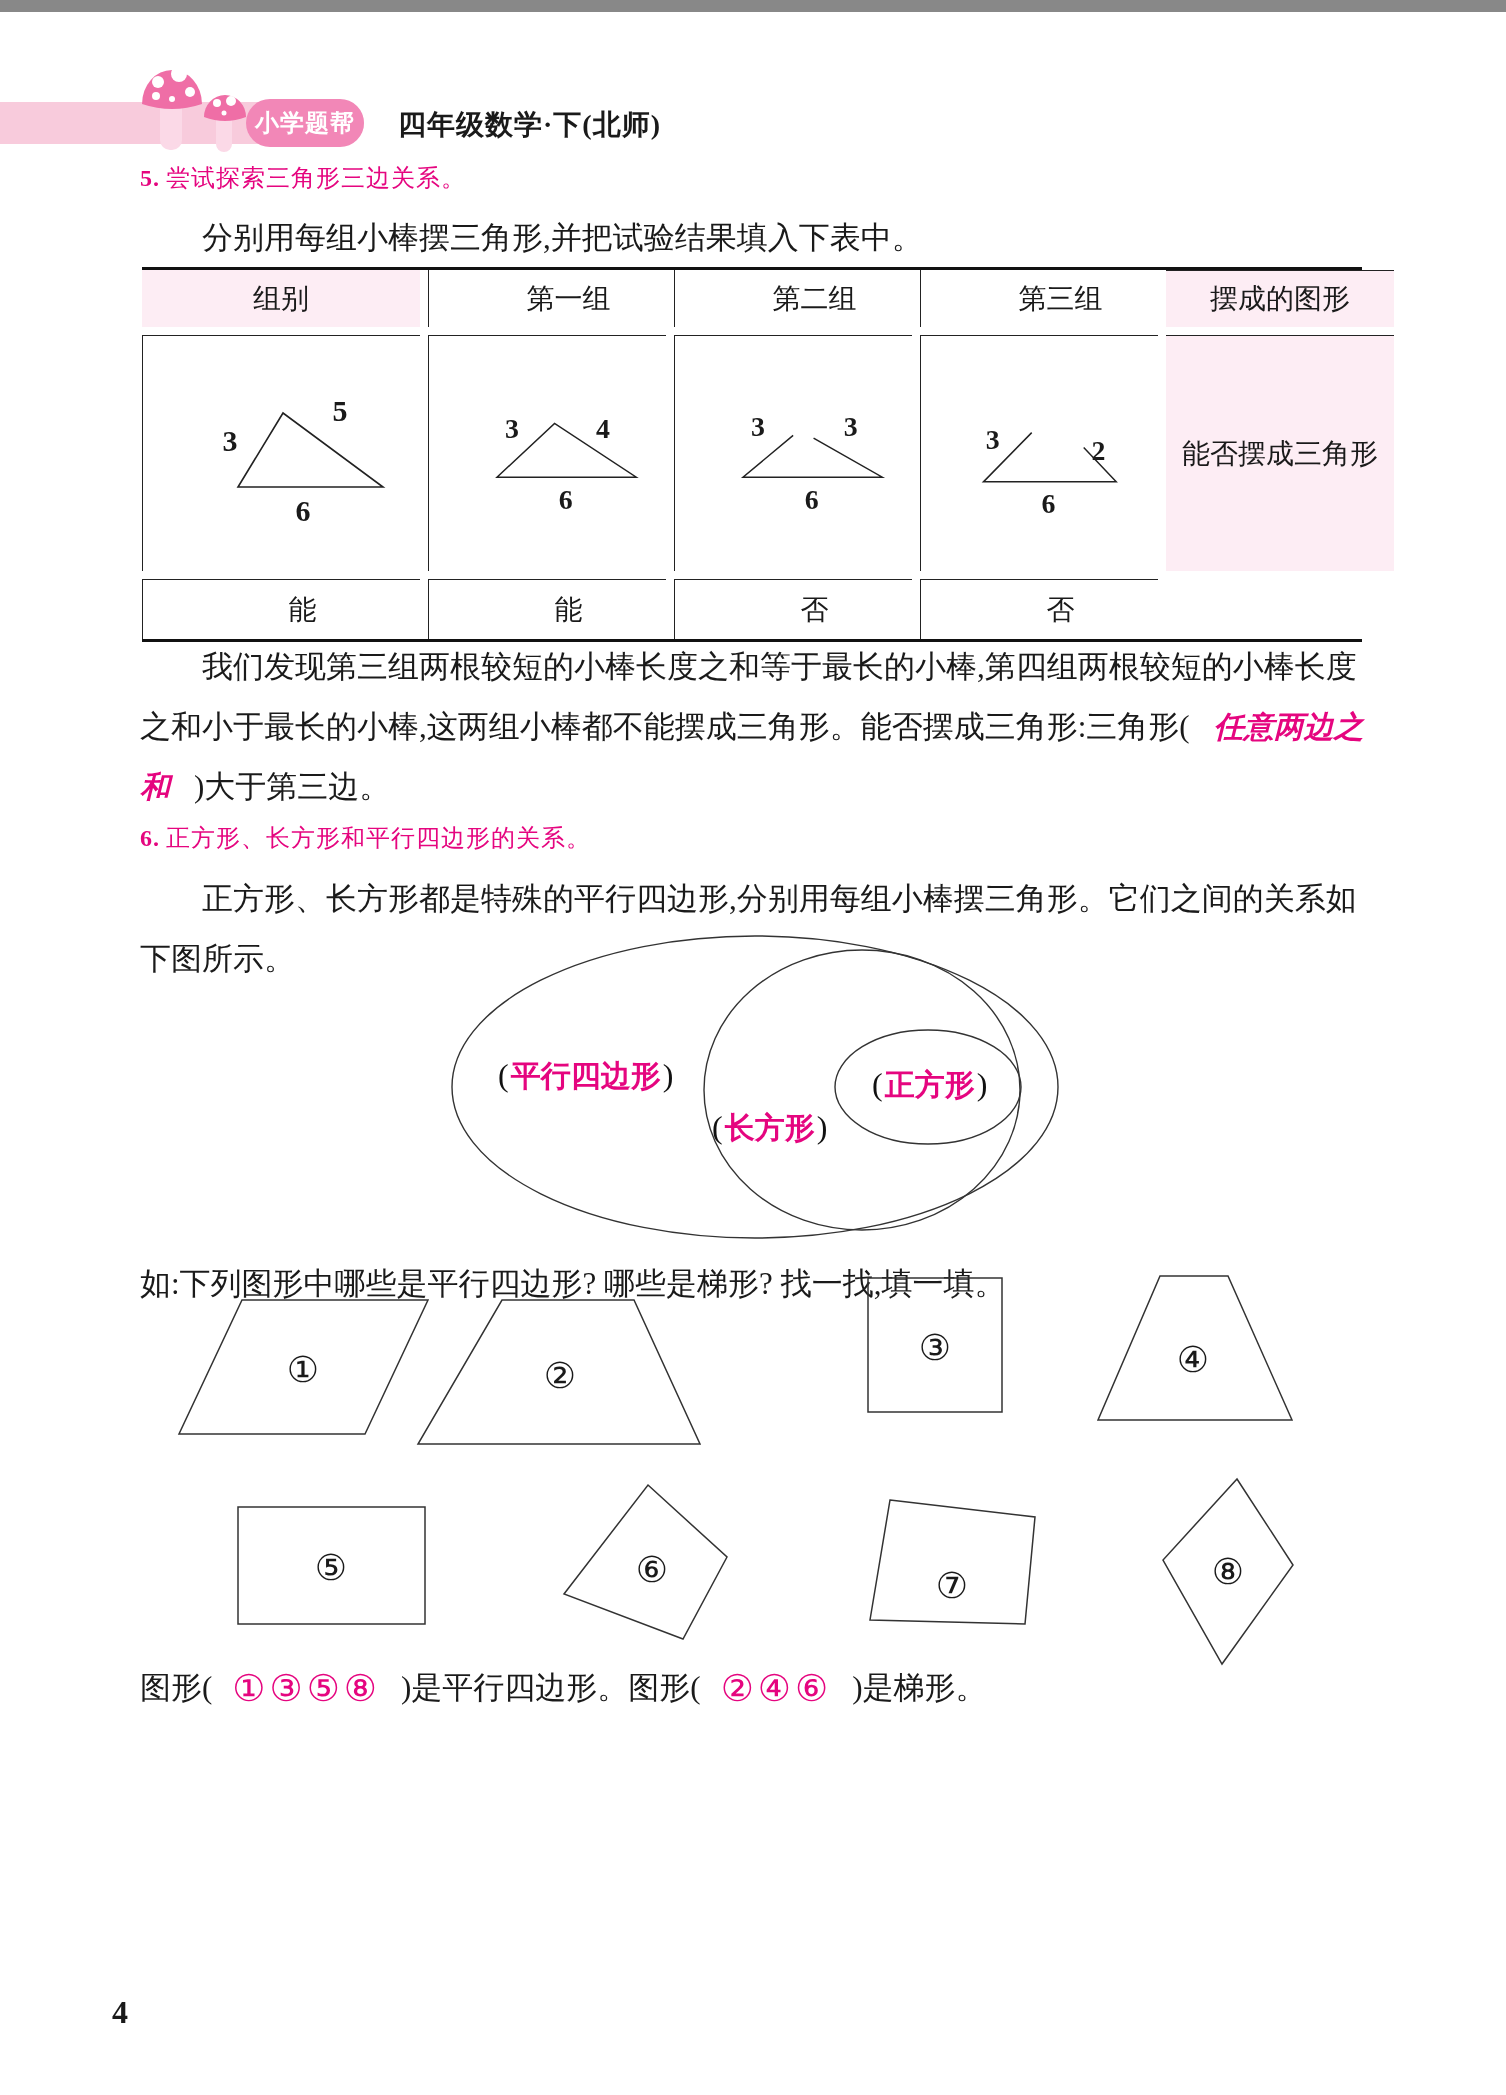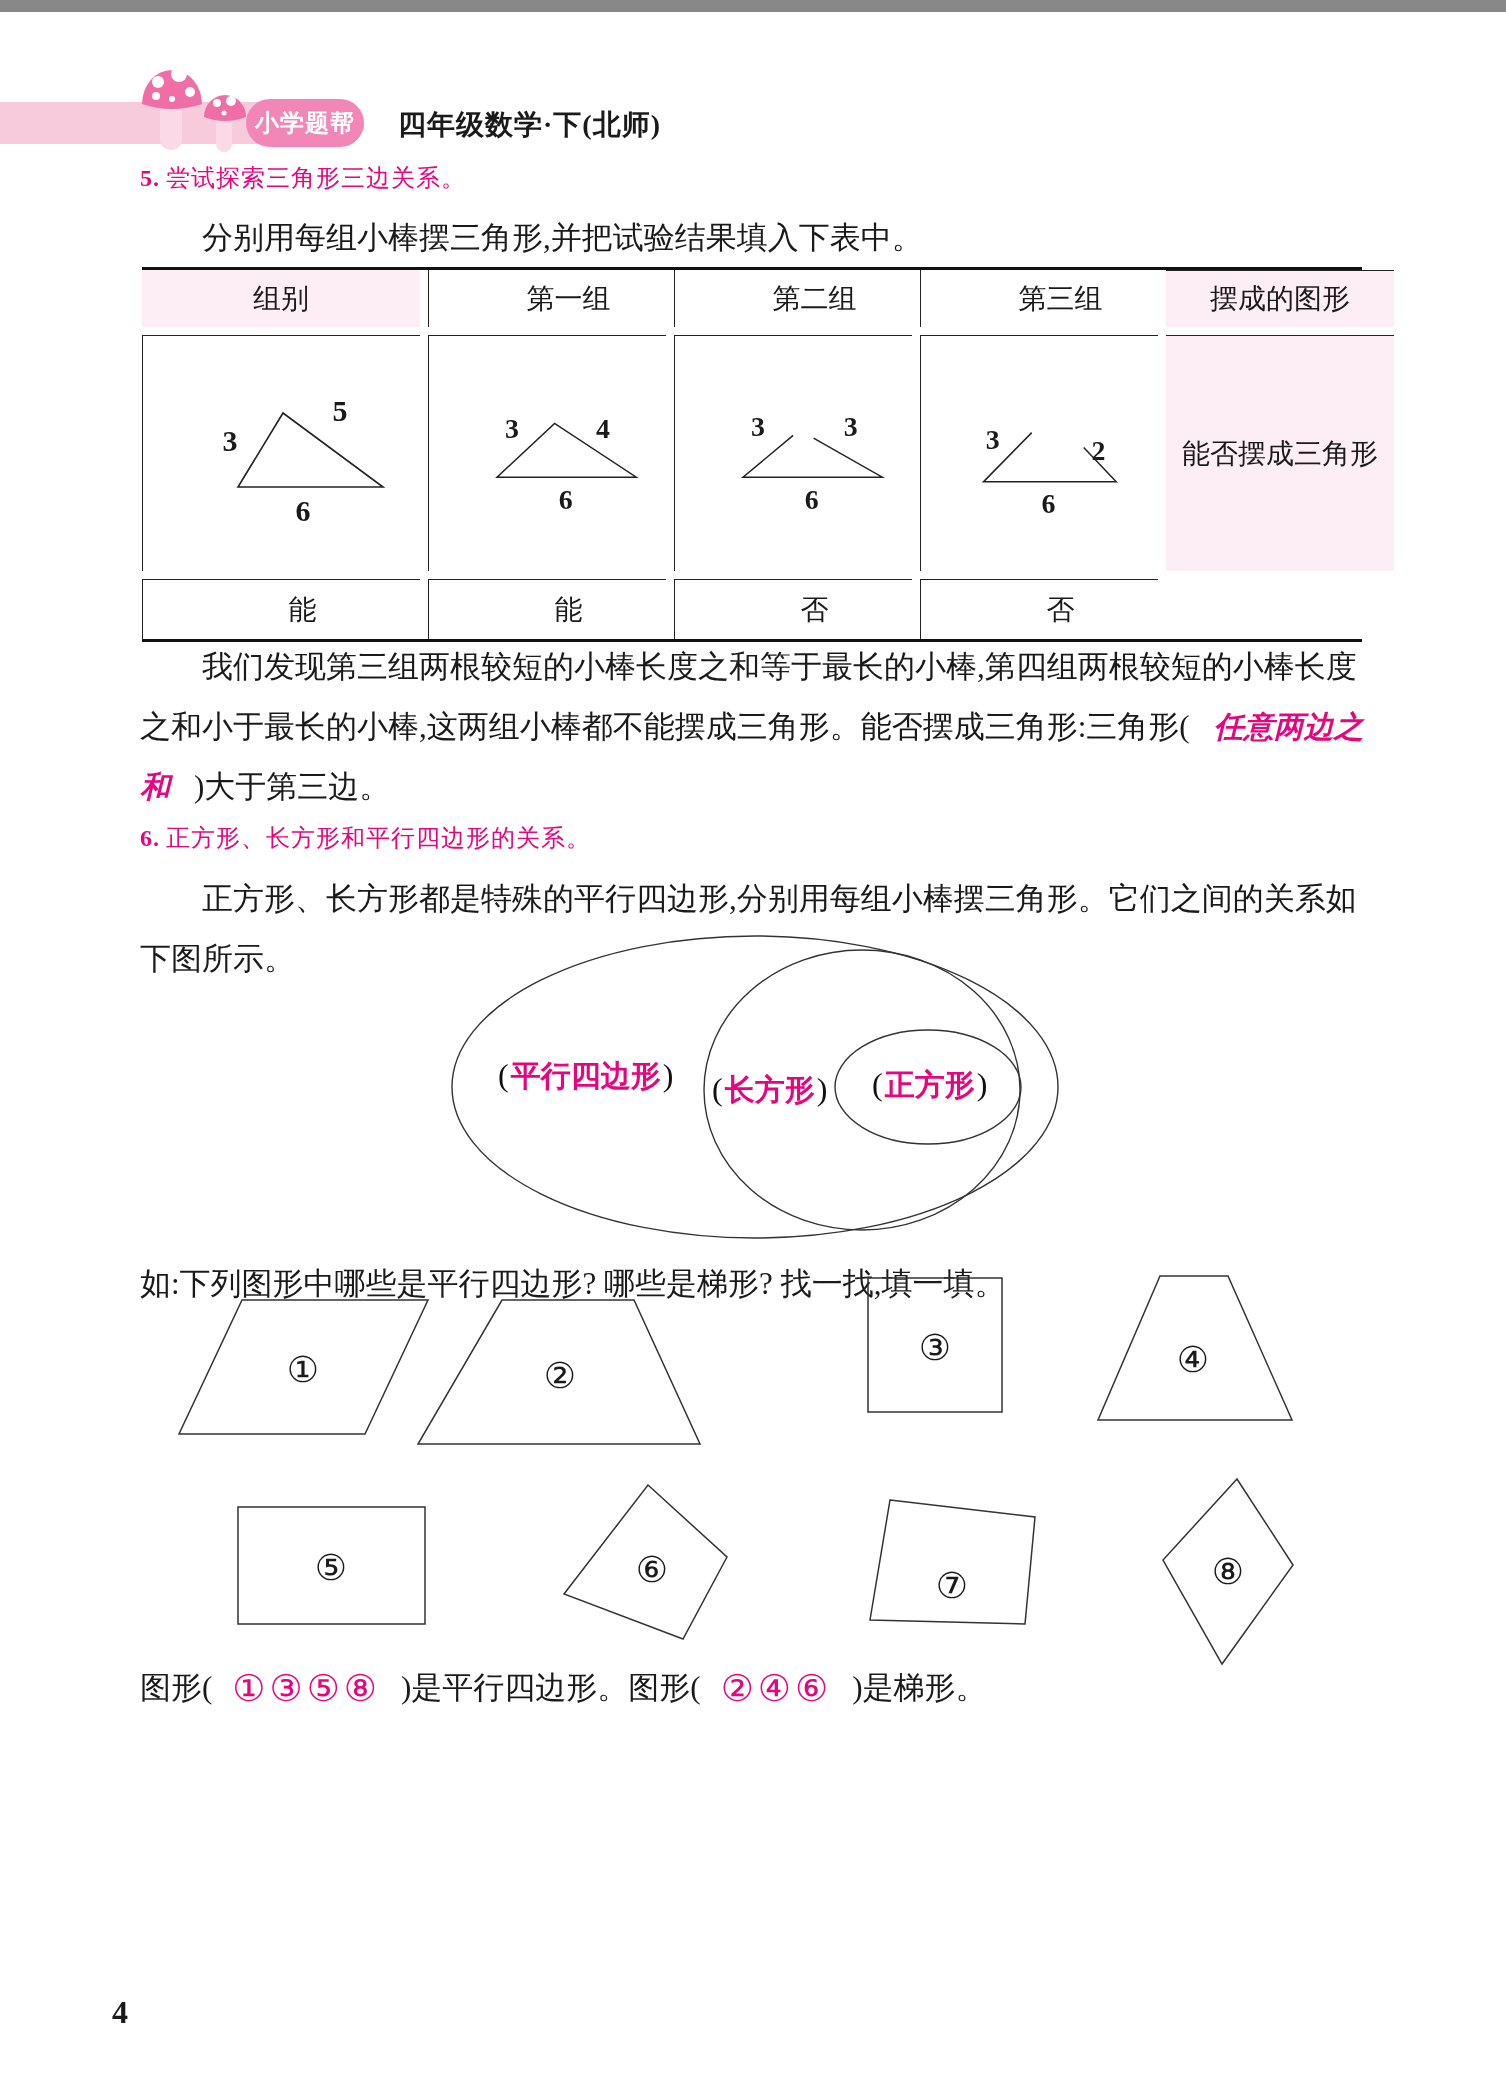--- a/index.html
+++ b/index.html
@@ -165,21 +165,21 @@
   <div class="body-text indent" style="top:857px">正方形、长方形都是特殊的平行四边形,分别用每组小棒摆三角形。它们之间的关系如下图所示。</div>
 
   <svg class="venn-svg" width="645" height="325" viewBox="0 0 645 325">
     <ellipse cx="315" cy="160" rx="303" ry="151"></ellipse>
     <ellipse cx="422" cy="163" rx="158" ry="140"></ellipse>
     <ellipse cx="488" cy="160" rx="93" ry="57"></ellipse>
   </svg>
   <div class="venn-label" style="left:498px; top:1044px">
     <span class="paren">(</span><span class="lab">平行四边形</span><span class="paren">)</span>
   </div>
-  <div class="venn-label" style="left:712px; top:1058px">
+  <div class="venn-label" style="left:712px; top:1096px">
     <span class="paren">(</span><span class="lab">长方形</span><span class="paren">)</span>
   </div>
   <div class="venn-label" style="left:872px; top:1053px">
     <span class="paren">(</span><span class="lab">正方形</span><span class="paren">)</span>
   </div>
 
   <div class="body-text" style="top:1242px">如:下列图形中哪些是平行四边形? 哪些是梯形? 找一找,填一填。</div>
 
   <svg class="shapes-svg" width="1232" height="405" viewBox="0 0 1232 405">
     <polygon points="102,28 288,28 225,162 39,162"></polygon>

